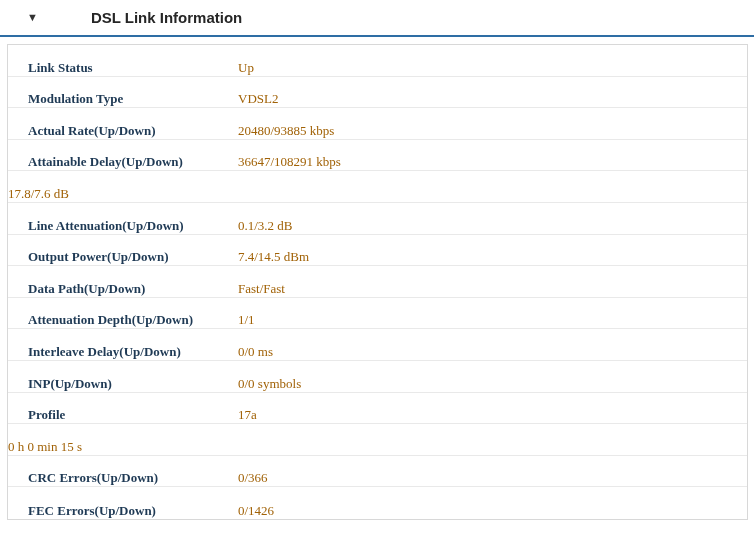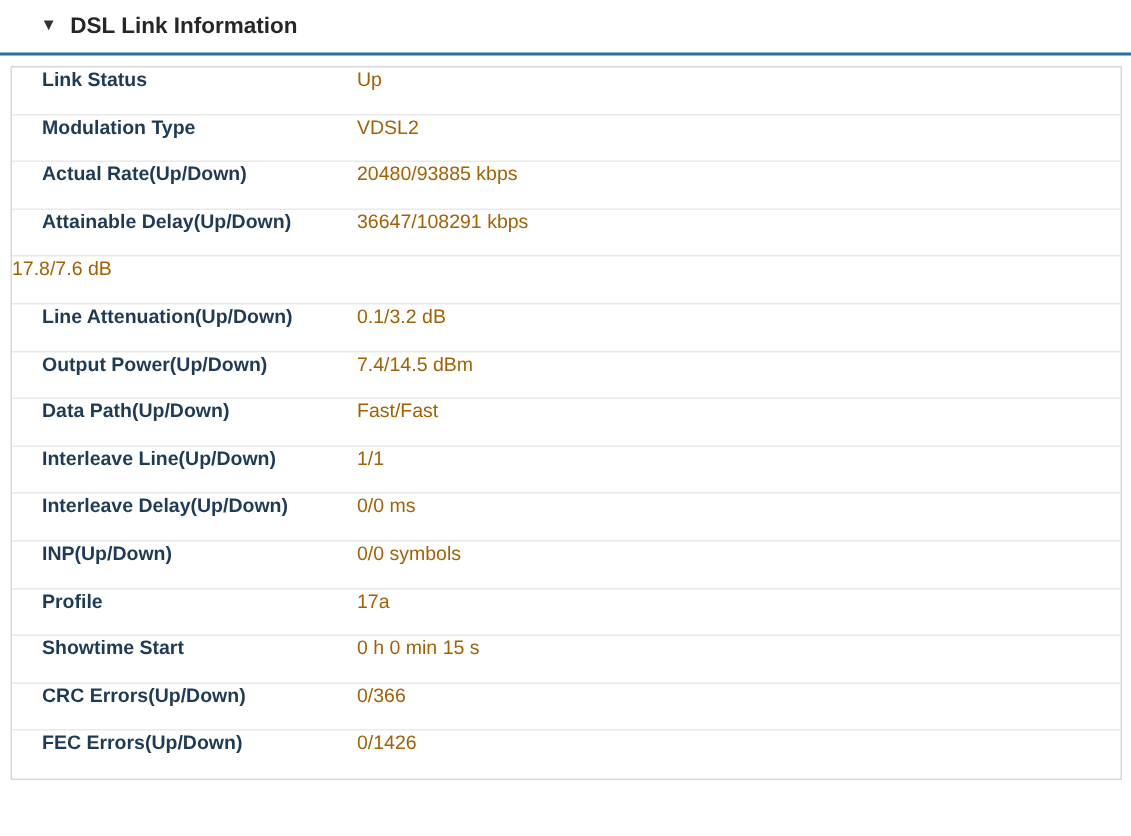--- a/index.html
+++ b/index.html
@@ -21,36 +21,38 @@
     font-size: 11px;
     color: #333333;
     margin-right: 9px;
     cursor: pointer;
     line-height: 1;
   }
   .section-title {
     font-size: 15px;
     font-weight: bold;
     color: #262626;
+    margin-left: 44px;
   }
   .accent-rule {
     height: 2px;
     background: #2e6da4;
     width: 754px;
   }
   .panel {
     margin: 7px 6px 0 7px;
     border: 1px solid #d8d8d8;
     background: #ffffff;
   }
   .row {
     display: flex;
-    align-items: flex-start;
+    align-items: flex-end;
     height: 31.6px;
     border-bottom: 1px solid #e9e9e9;
+    font-family: Liberation Serif, serif;
   }
   .row:last-child { border-bottom: none; }
   .row-label {
     width: 230px;
     padding-left: 20px;
     font-size: 13px;
     font-weight: bold;
     color: #1f3a55;
     flex-shrink: 0;
   }
@@ -103,41 +105,40 @@
     <span class="row-label">Output Power(Up/Down)</span>
     <span class="row-value">7.4/14.5 dBm</span>
   </div>
 
   <div class="row">
     <span class="row-label">Data Path(Up/Down)</span>
     <span class="row-value">Fast/Fast</span>
   </div>
 
   <div class="row">
-    <span class="row-label">Interleave Line(Up/Down)</span>
+    <span class="row-label">Attenuation Depth(Up/Down)</span>
     <span class="row-value">1/1</span>
   </div>
 
   <div class="row">
     <span class="row-label">Interleave Delay(Up/Down)</span>
     <span class="row-value">0/0 ms</span>
   </div>
 
   <div class="row">
     <span class="row-label">INP(Up/Down)</span>
     <span class="row-value">0/0 symbols</span>
   </div>
 
   <div class="row">
     <span class="row-label">Profile</span>
     <span class="row-value">17a</span>
   </div>
 
   <div class="row">
-    <span class="row-label">Showtime Start</span>
     <span class="row-value">0 h 0 min 15 s</span>
   </div>
 
 
   <div class="row">
     <span class="row-label">CRC Errors(Up/Down)</span>
     <span class="row-value">0/366</span>
   </div>
 
   <div class="row">

